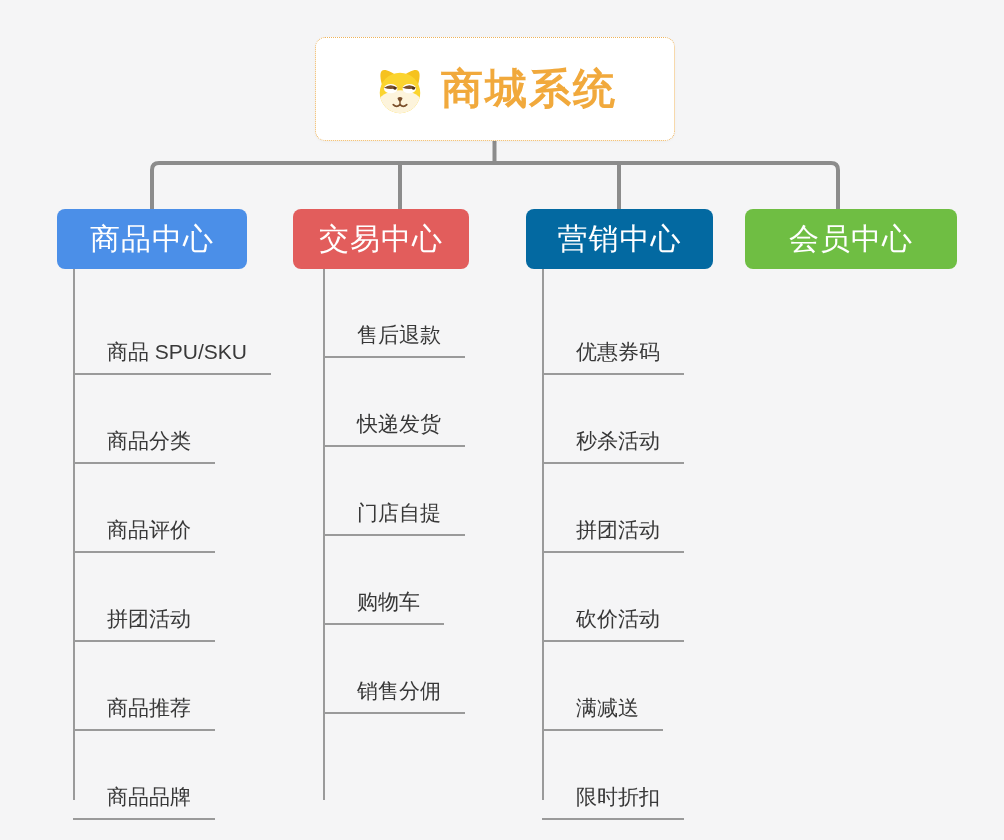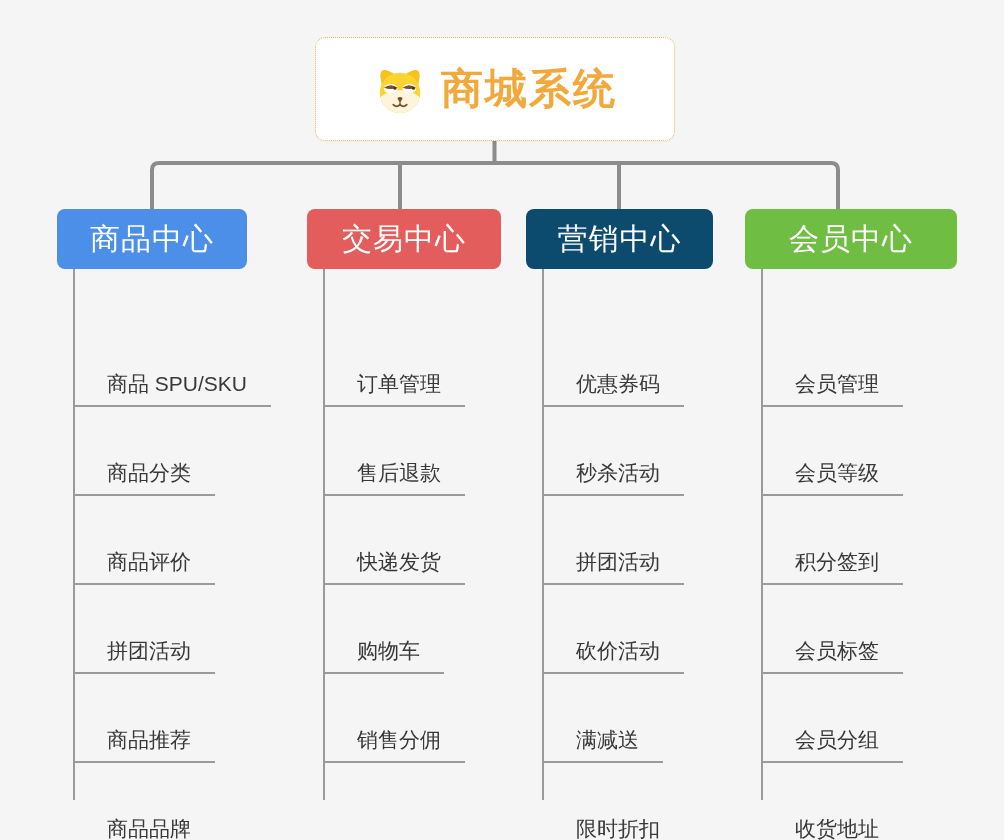--- a/index.html
+++ b/index.html
@@ -50,21 +50,21 @@
   }
   .branch-list::before{
     content:"";
     position:absolute;left:0;top:0;bottom:0;width:2px;
     background:#9A9A9A;
   }
   .child-item{
     height:89px;
     display:flex;align-items:flex-end;
   }
-  .child-item.first{height:106px;margin-top:32px;}
+  .child-item.first{height:106px;}
   .child-label{
     display:inline-block;
     width:max-content;
     padding:0 24px 7px 34px;
     border-bottom:2px solid #9A9A9A;
     font-size:21px;
     color:#383838;
     white-space:nowrap;
   }
 </style>
@@ -127,39 +127,39 @@
       <div class="child-item">
         <span class="child-label">拼团活动</span>
       </div>
       <div class="child-item">
         <span class="child-label">商品推荐</span>
       </div>
       <div class="child-item">
         <span class="child-label">商品品牌</span>
       </div>
     </div>
-    <div class="branch-header" style="left: 307px; width: 194px; background: rgb(226, 93, 92);">交易中心</div>
+    <div class="branch-header" style="left: 293px; width: 176px; background: rgb(226, 93, 92);">交易中心</div>
     <div class="branch-list" style="left: 323px;">
-      <div class="child-item first">
-        <span class="child-label">订单管理</span>
-      </div>
       <div class="child-item">
         <span class="child-label">售后退款</span>
       </div>
       <div class="child-item">
         <span class="child-label">快递发货</span>
+      </div>
+      <div class="child-item">
+        <span class="child-label">门店自提</span>
       </div>
       <div class="child-item">
         <span class="child-label">购物车</span>
       </div>
       <div class="child-item">
         <span class="child-label">销售分佣</span>
       </div>
     </div>
-    <div class="branch-header" style="left: 526px; width: 187px; background: #0c4a6e;">营销中心</div>
+    <div class="branch-header" style="left: 526px; width: 187px; background: #0369a1;">营销中心</div>
     <div class="branch-list" style="left: 542px;">
       <div class="child-item first">
         <span class="child-label">优惠券码</span>
       </div>
       <div class="child-item">
         <span class="child-label">秒杀活动</span>
       </div>
       <div class="child-item">
         <span class="child-label">拼团活动</span>
       </div>
@@ -167,33 +167,13 @@
         <span class="child-label">砍价活动</span>
       </div>
       <div class="child-item">
         <span class="child-label">满减送</span>
       </div>
       <div class="child-item">
         <span class="child-label">限时折扣</span>
       </div>
     </div>
     <div class="branch-header" style="left: 745px; width: 212px; background: rgb(111, 190, 67);">会员中心</div>
-    <div class="branch-list" style="left: 761px;">
-      <div class="child-item first">
-        <span class="child-label">会员管理</span>
-      </div>
-      <div class="child-item">
-        <span class="child-label">会员等级</span>
-      </div>
-      <div class="child-item">
-        <span class="child-label">积分签到</span>
-      </div>
-      <div class="child-item">
-        <span class="child-label">会员标签</span>
-      </div>
-      <div class="child-item">
-        <span class="child-label">会员分组</span>
-      </div>
-      <div class="child-item">
-        <span class="child-label">收货地址</span>
-      </div>
-    </div>
   </div>
 
 </body></html>

